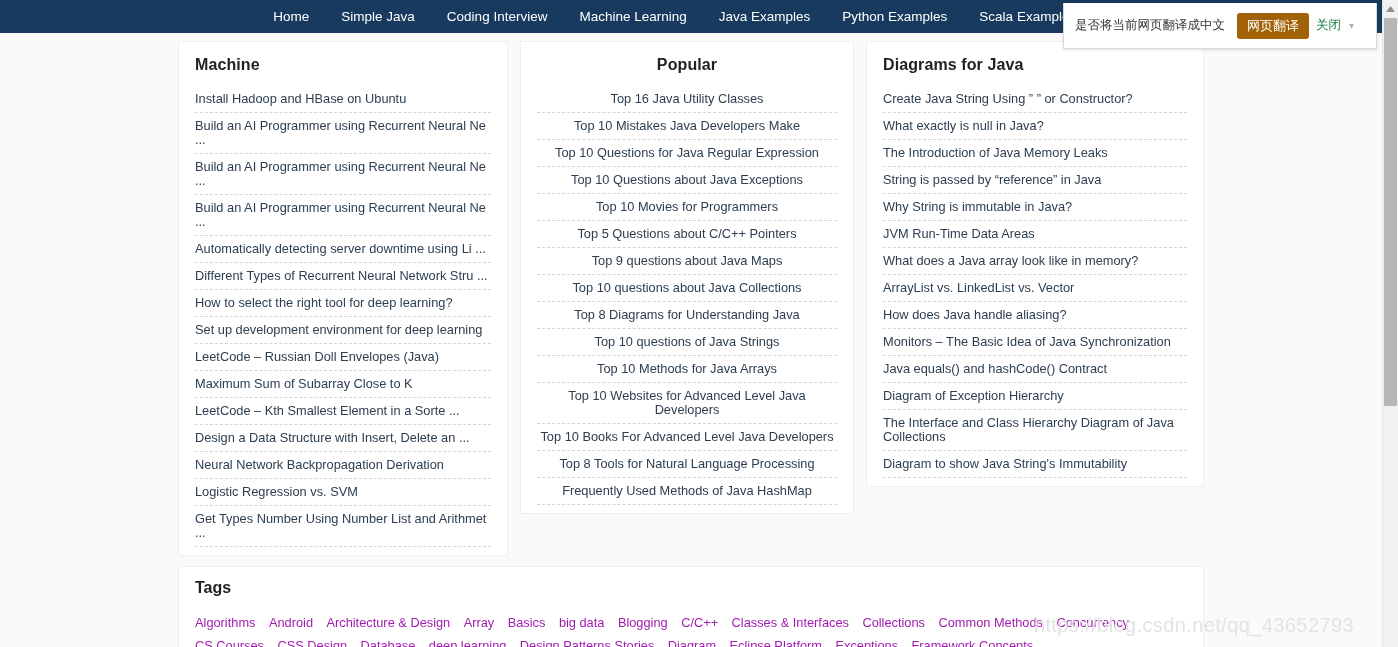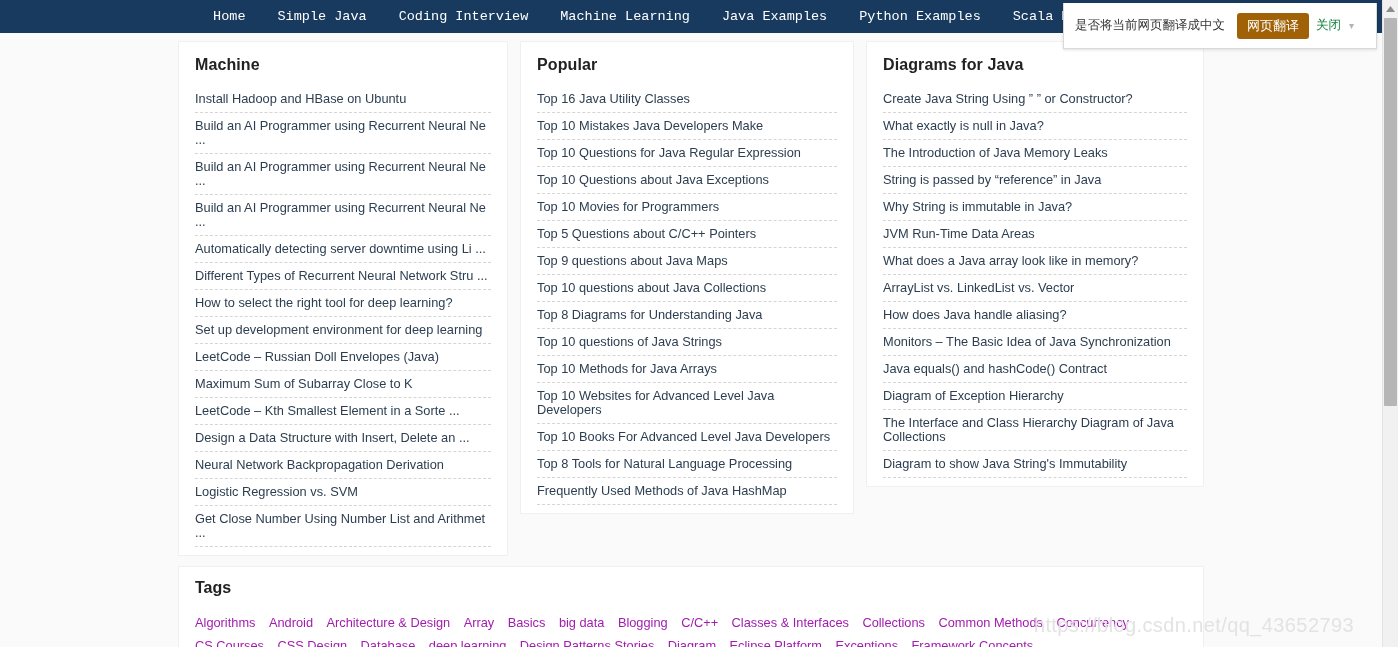--- a/index.html
+++ b/index.html
@@ -26,21 +26,20 @@
     background: #173a5e;
     display: flex;
     align-items: center;
     justify-content: center;
     z-index: 5;
   }
   .nav-inner {
     display: flex;
     gap: 0px;
     margin-left: 30px;
-    font-family: Liberation Mono, monospace;
   }
   .nav-item {
     color: #ffffff;
     font-size: 13.5px;
     line-height: 33px;
     padding: 0 16px;
     white-space: nowrap;
     cursor: pointer;
     text-decoration: none;
   }
@@ -114,21 +113,21 @@
     display: flex;
     gap: 12px;
     align-items: flex-start;
   }
   .col {
     background: #ffffff;
     border: 1px solid #f0f0f0;
     padding: 14px 16px 8px 16px;
   }
   .col-latest  { width: 330px; }
-  .col-popular { width: 334px; }
+  .col-popular { width: 334px; text-align: center; }
   .col-diagram { width: 338px; }
 
   .col-title {
     font-size: 16px;
     font-weight: bold;
     color: #222222;
     margin: 0 0 12px 0;
     letter-spacing: 0.1px;
   }
   ul.list {
@@ -285,21 +284,21 @@
               <li>
                 <a>Design a Data Structure with Insert, Delete an ...</a>
               </li>
               <li>
                 <a>Neural Network Backpropagation Derivation</a>
               </li>
               <li>
                 <a>Logistic Regression vs. SVM</a>
               </li>
               <li>
-                <a>Get Close Number Using Number List and Arithmet ...</a>
+                <a>Get Types Number Using Number List and Arithmet ...</a>
               </li>
             </ul>
         </section>
 
         <section class="col col-popular">
           <h3 class="col-title">Popular</h3>
           <ul class="list" id="list-popular">
               <li>
                 <a>Top 16 Java Utility Classes</a>
               </li>

